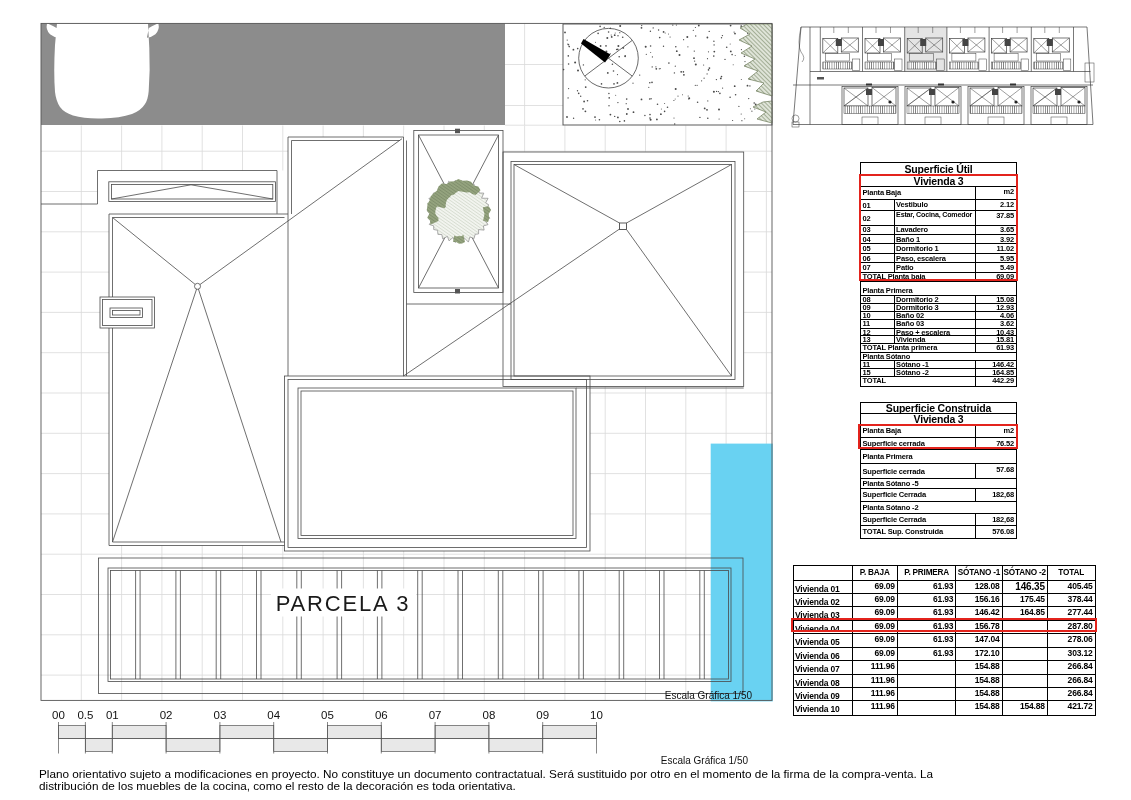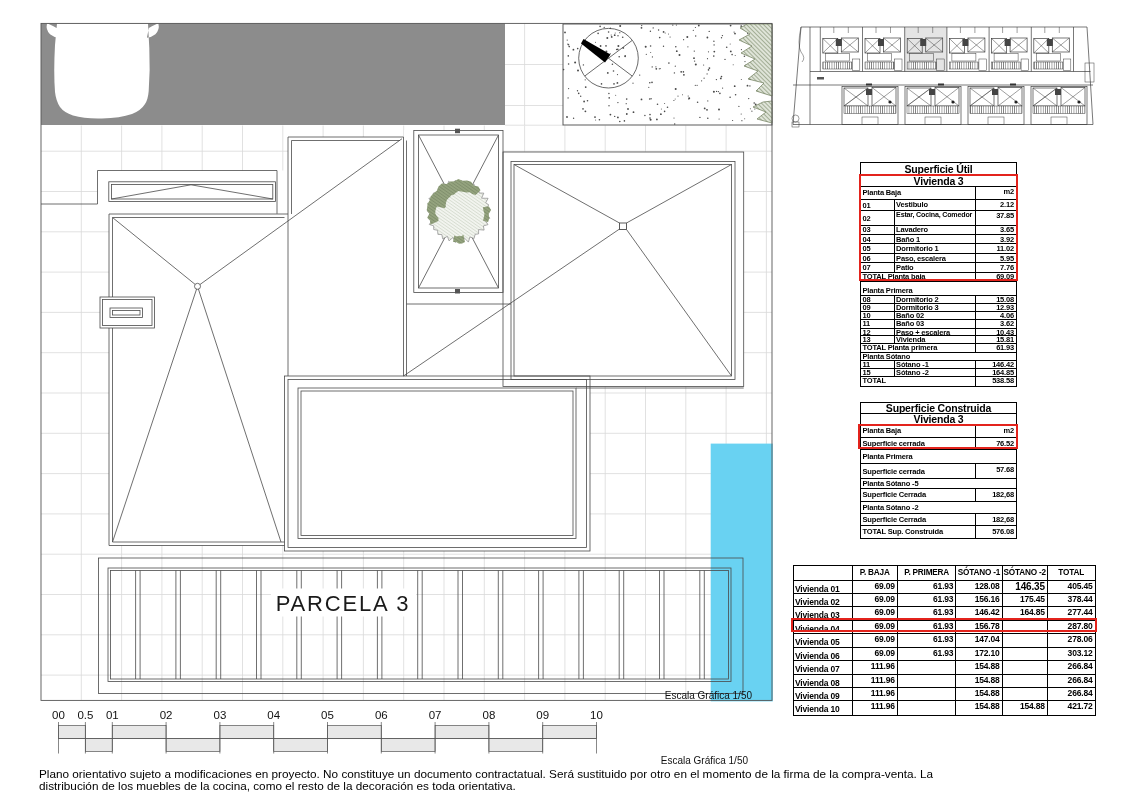--- a/index.html
+++ b/index.html
@@ -604,21 +604,21 @@
       <div class="tc num" style="width:41px;line-height:9.5px">11.02</div>
     </div>
     <div class="tr" style="height:9.5px">
       <div class="tc" style="width:34px;line-height:9.5px">06</div>
       <div class="tc" style="width:82px;line-height:9.5px">Paso, escalera</div>
       <div class="tc num" style="width:41px;line-height:9.5px">5.95</div>
     </div>
     <div class="tr" style="height:9.5px">
       <div class="tc" style="width:34px;line-height:9.5px">07</div>
       <div class="tc" style="width:82px;line-height:9.5px">Patio</div>
-      <div class="tc num" style="width:41px;line-height:9.5px">7.76</div>
+      <div class="tc num" style="width:41px;line-height:9.5px">5.49</div>
     </div>
     <div class="tr" style="height:9.5px">
       <div class="tc" style="width:116px;line-height:8.0px">TOTAL Planta baja</div>
       <div class="tc num" style="width:41px;line-height:8.0px">69.09</div>
     </div>
     <div class="tr" style="height:13.5px">
       <div class="tc" style="width:157px;line-height:18.5px">Planta Primera</div>
     </div>
     <div class="tr" style="height:8px">
       <div class="tc" style="width:34px;line-height:8px">08</div>
@@ -662,21 +662,21 @@
       <div class="tc" style="width:82px;line-height:8px">Sótano -1</div>
       <div class="tc num" style="width:41px;line-height:8px">146.42</div>
     </div>
     <div class="tr" style="height:8.5px">
       <div class="tc" style="width:34px;line-height:8.5px">15</div>
       <div class="tc" style="width:82px;line-height:8.5px">Sótano -2</div>
       <div class="tc num" style="width:41px;line-height:8.5px">164.85</div>
     </div>
     <div class="tr" style="height:8.5px">
       <div class="tc" style="width:116px;line-height:7.0px">TOTAL</div>
-      <div class="tc num" style="width:41px;line-height:7.0px">538.58</div>
+      <div class="tc num" style="width:41px;line-height:7.0px">442.29</div>
     </div>
   </div>
 <div class="tbl" style="left:860px;top:401.5px;width:157px">
     <div class="tr" style="height:11px">
       <div class="tc hc" style="width:100%;font-size:10.5px;line-height:11px">Superficie Construida</div>
     </div>
     <div class="tr" style="height:11.5px">
       <div class="tc hc" style="width:100%;font-size:10.5px;line-height:11.5px">Vivienda 3</div>
     </div>
     <div class="tr" style="height:12.5px">

